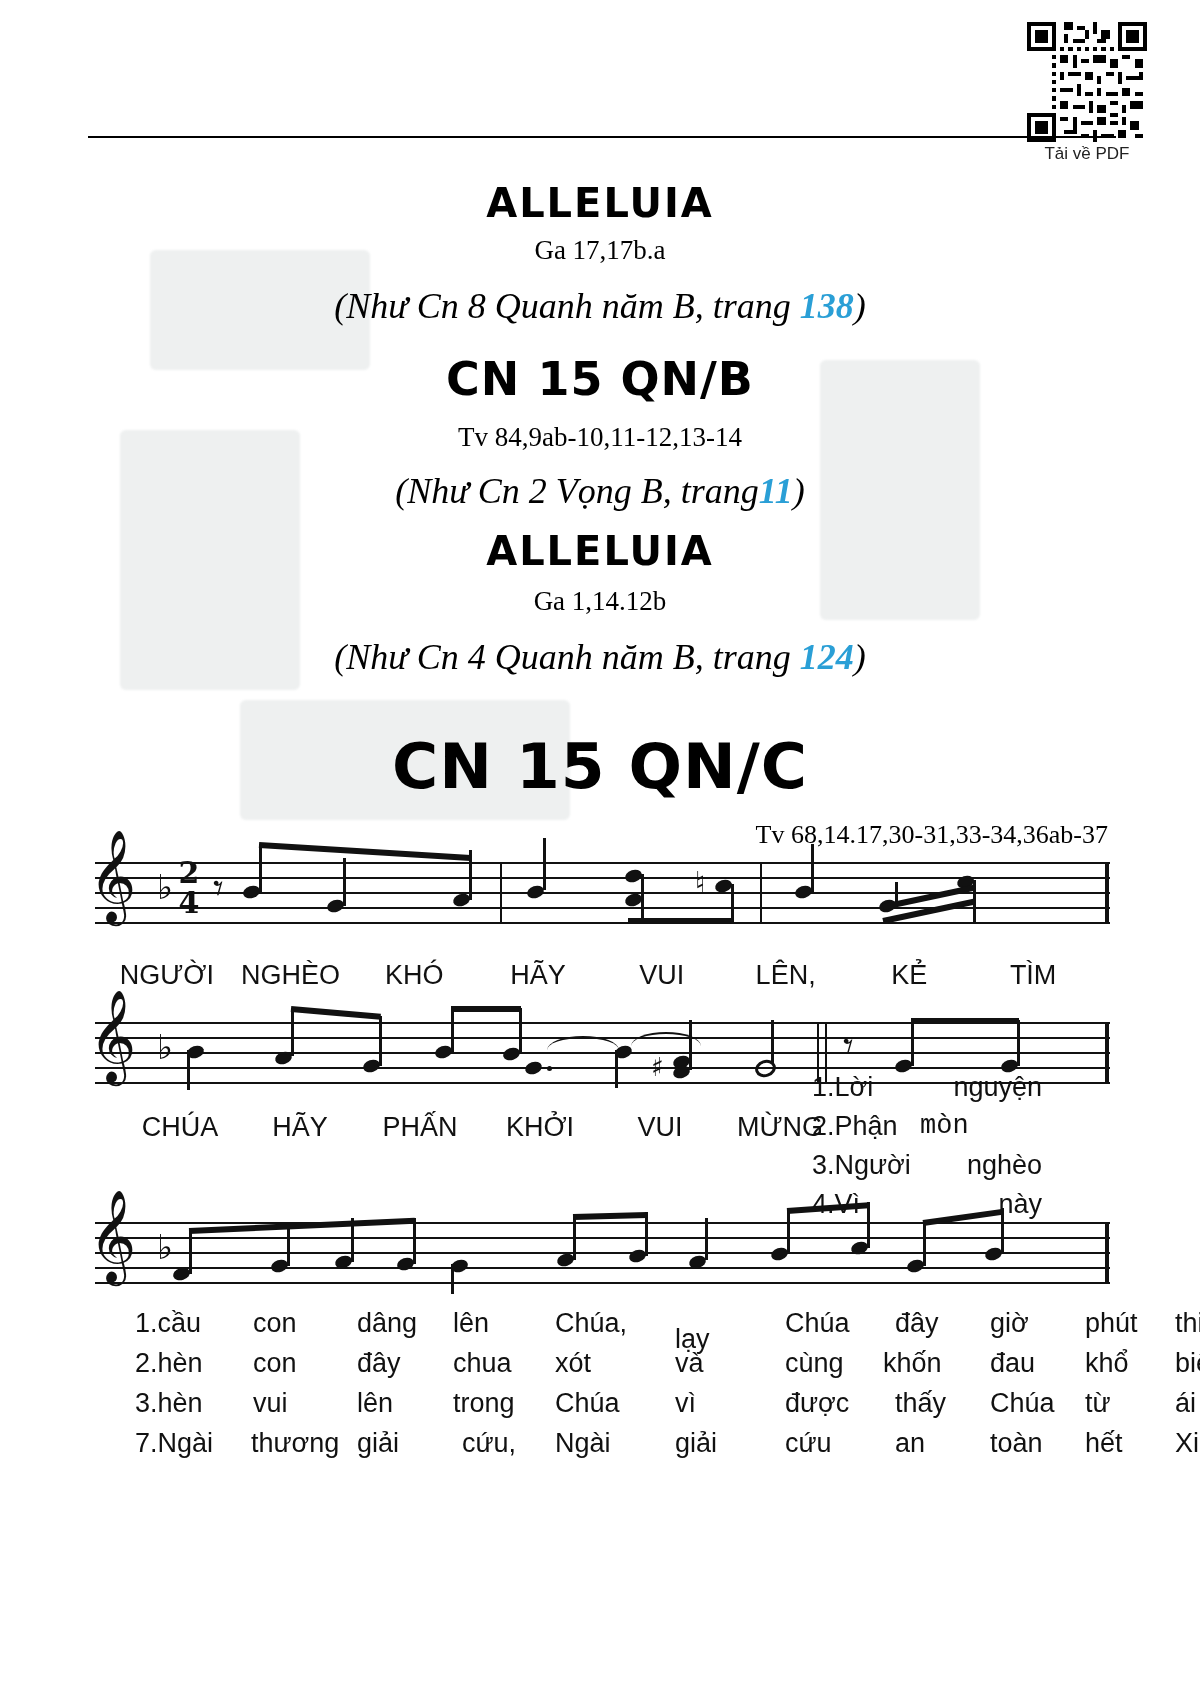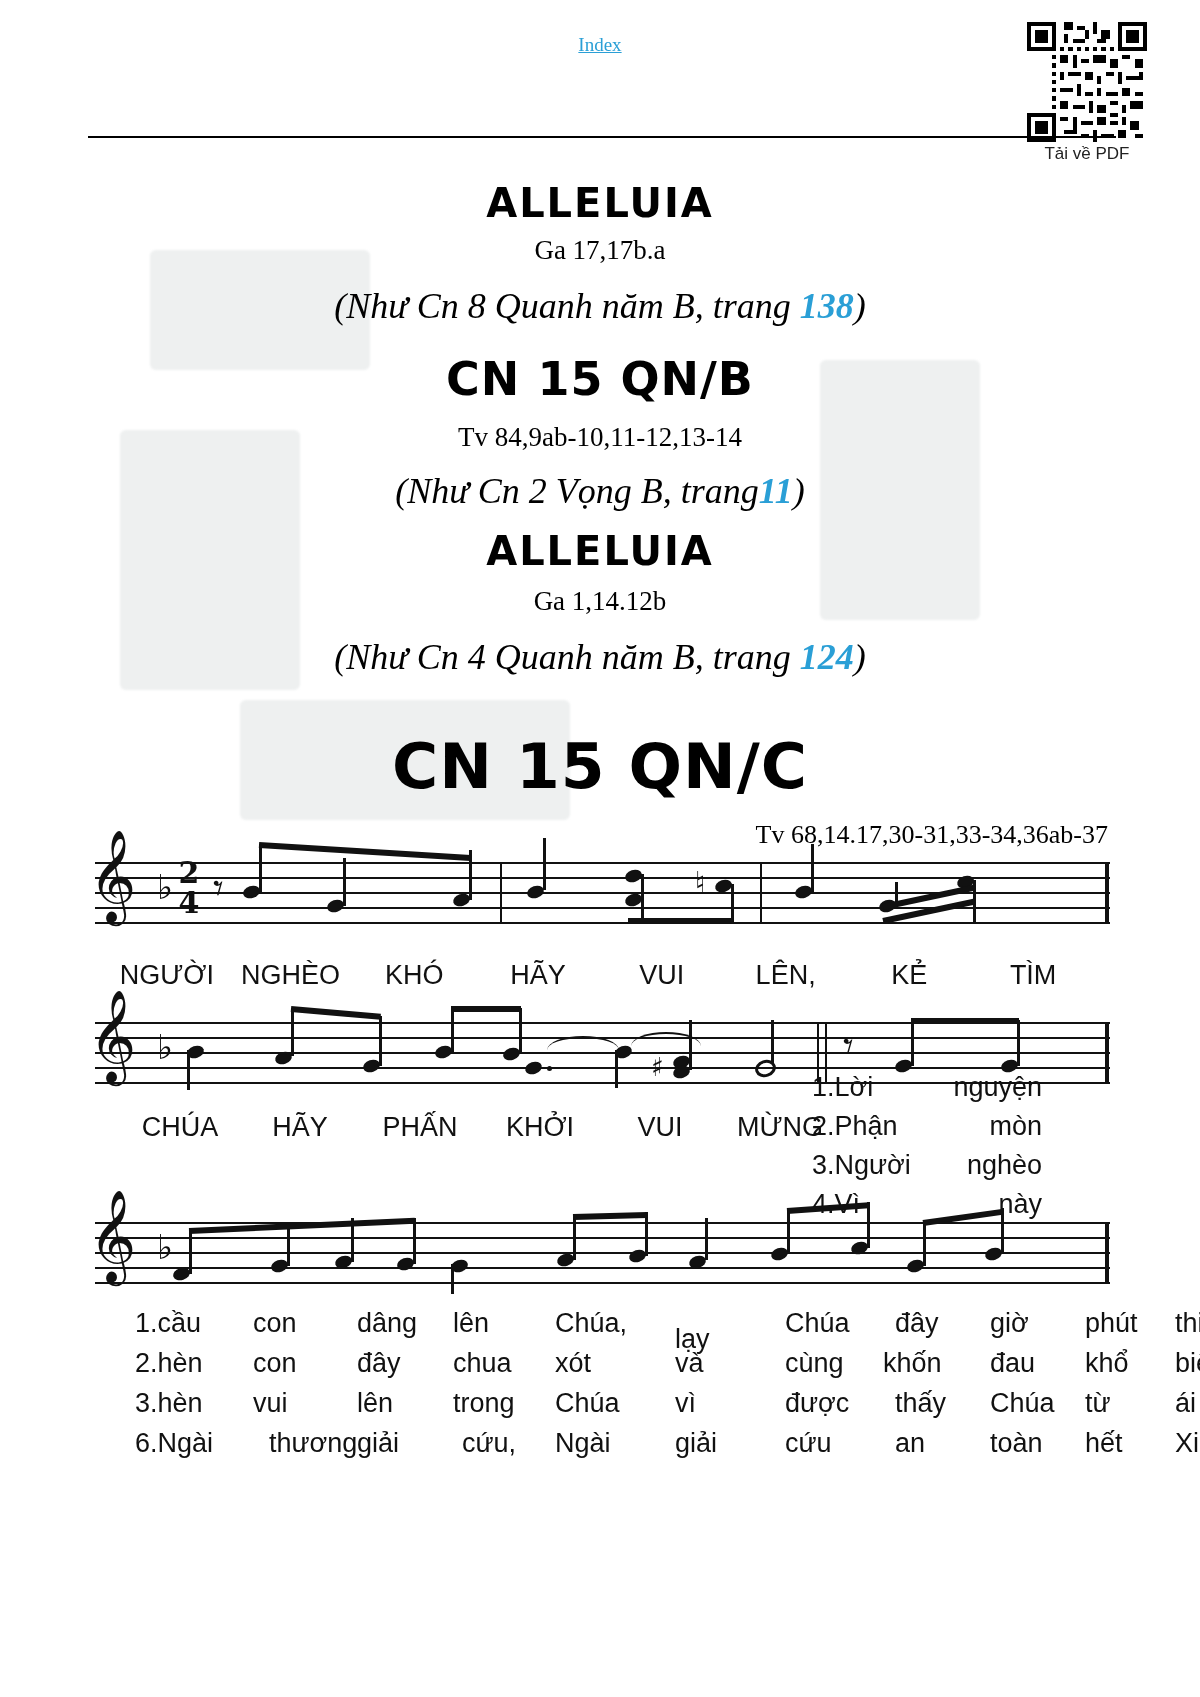--- a/index.html
+++ b/index.html
@@ -249,21 +249,20 @@
 </head>
 <body>
 
 <div class="page">
 
   <div class="scan-smudge" style="left:150px; top:250px; width:220px; height:120px;"></div>
   <div class="scan-smudge" style="left:120px; top:430px; width:180px; height:260px;"></div>
   <div class="scan-smudge" style="left:240px; top:700px; width:330px; height:120px;"></div>
   <div class="scan-smudge" style="left:820px; top:360px; width:160px; height:260px;"></div>
 
-  <a class="index-link" href="#">Index</a>
 
   <div class="qr-wrap">
     <svg class="qr" viewBox="0 0 29 29" shape-rendering="crispEdges">
       <rect width="29" height="29" fill="#fff"></rect>
       <g fill="#000">
 
         <rect x="0" y="0" width="7" height="1"></rect>
           <rect x="0" y="6" width="7" height="1"></rect>
         <rect x="0" y="0" width="1" height="7"></rect>
           <rect x="6" y="0" width="1" height="7"></rect>
@@ -499,21 +498,21 @@
       <span>PHẤN</span>
       <span>KHỞI</span>
       <span>VUI</span>
       <span>MỪNG</span>
     </div>
 
   <div class="lyric-grid" id="verse-starts" style="left:812px; top:1072px; width:230px; grid-template-columns: 108px 122px; row-gap:8px;">
       <span>1.Lời</span>
       <span style="text-align: right;">nguyện</span>
       <span>2.Phận</span>
-      <span style="text-align: right;">mòn</span>
+      <span style="text-align: left; font-family: Liberation Mono, monospace;">mòn</span>
       <span>3.Người</span>
       <span style="text-align: right;">nghèo</span>
       <span>4.Vì</span>
       <span style="text-align: right;">này</span>
     </div>
 
   <div class="staff" style="top:1222px;">
     <div class="line l0"></div>
       <div class="line l1"></div>
       <div class="line l2"></div>
@@ -593,22 +592,22 @@
         <span style="position: absolute; left: 318px;">trong</span>
         <span style="position: absolute; left: 420px;">Chúa</span>
         <span style="position: absolute; left: 540px;">vì</span>
         <span style="position: absolute; left: 650px;">được</span>
         <span style="position: absolute; left: 760px;">thấy</span>
         <span style="position: absolute; left: 855px;">Chúa</span>
         <span style="position: absolute; left: 950px;">từ</span>
         <span style="position: absolute; left: 1040px;">ái</span>
       </div>
       <div style="position: relative; height: 40px; font-family: &quot;Liberation Sans&quot;, sans-serif; font-size: 27px; color: rgb(17, 17, 17); white-space: nowrap;">
-        <span style="position: absolute; left: 0px;">6.Ngài</span>
-        <span style="position: absolute; left: 134px;">thương</span>
+        <span style="position: absolute; left: 0px;">7.Ngài</span>
+        <span style="position: absolute; left: 116px;">thương</span>
         <span style="position: absolute; left: 222px;">giải</span>
         <span style="position: absolute; left: 327px;">cứu,</span>
         <span style="position: absolute; left: 420px;">Ngài</span>
         <span style="position: absolute; left: 540px;">giải</span>
         <span style="position: absolute; left: 650px;">cứu</span>
         <span style="position: absolute; left: 760px;">an</span>
         <span style="position: absolute; left: 855px;">toàn</span>
         <span style="position: absolute; left: 950px;">hết</span>
         <span style="position: absolute; left: 1040px;">Xi -</span>
       </div>

